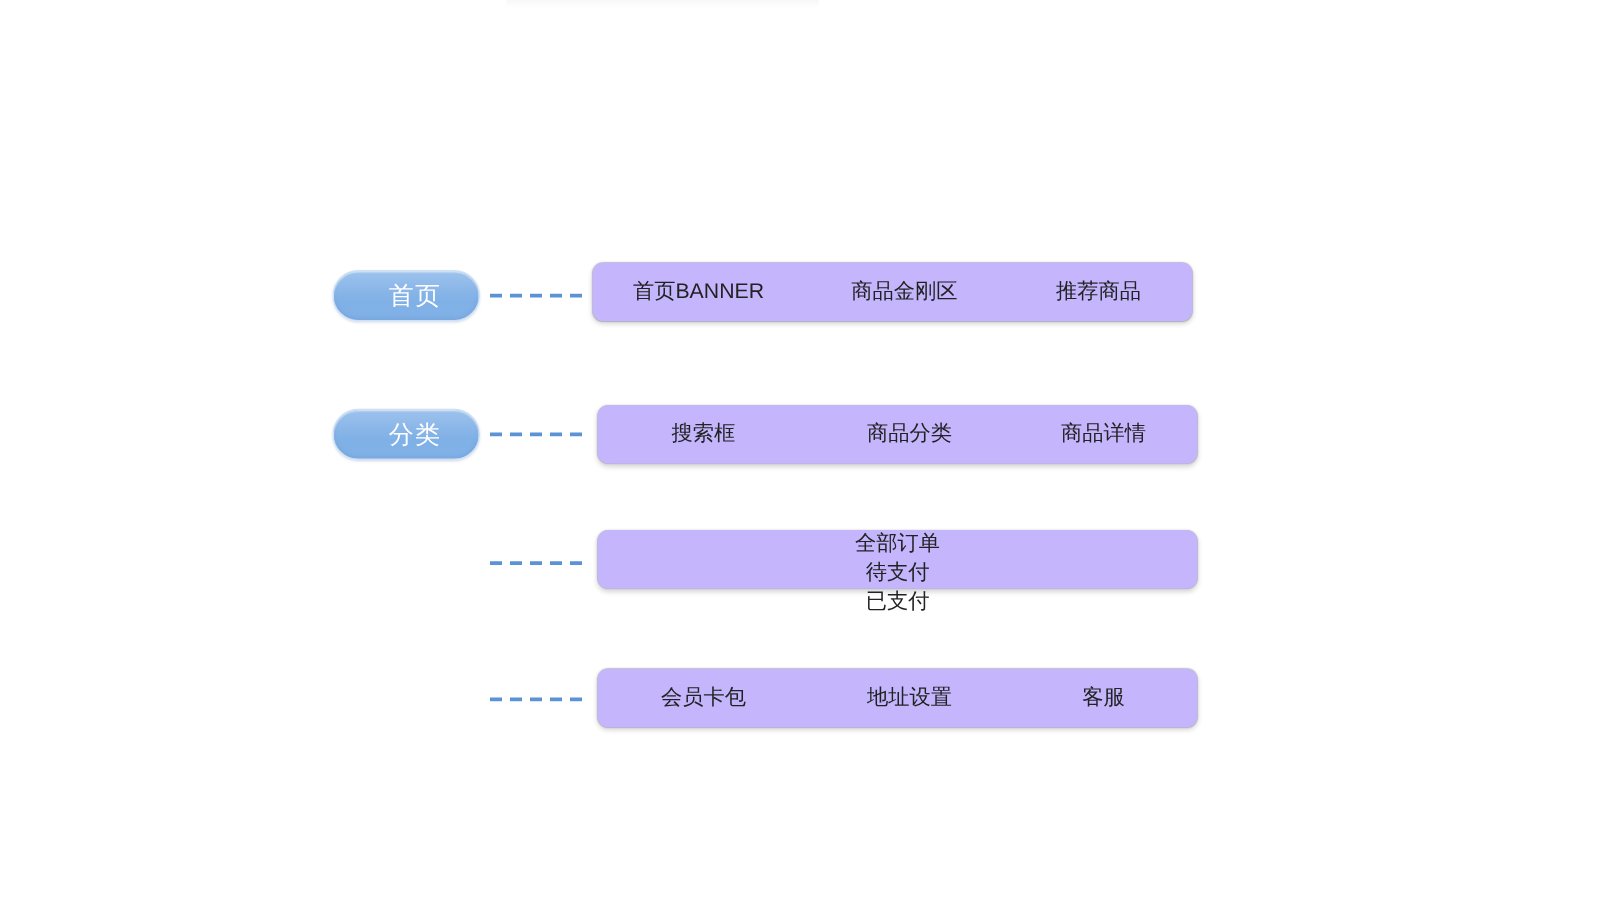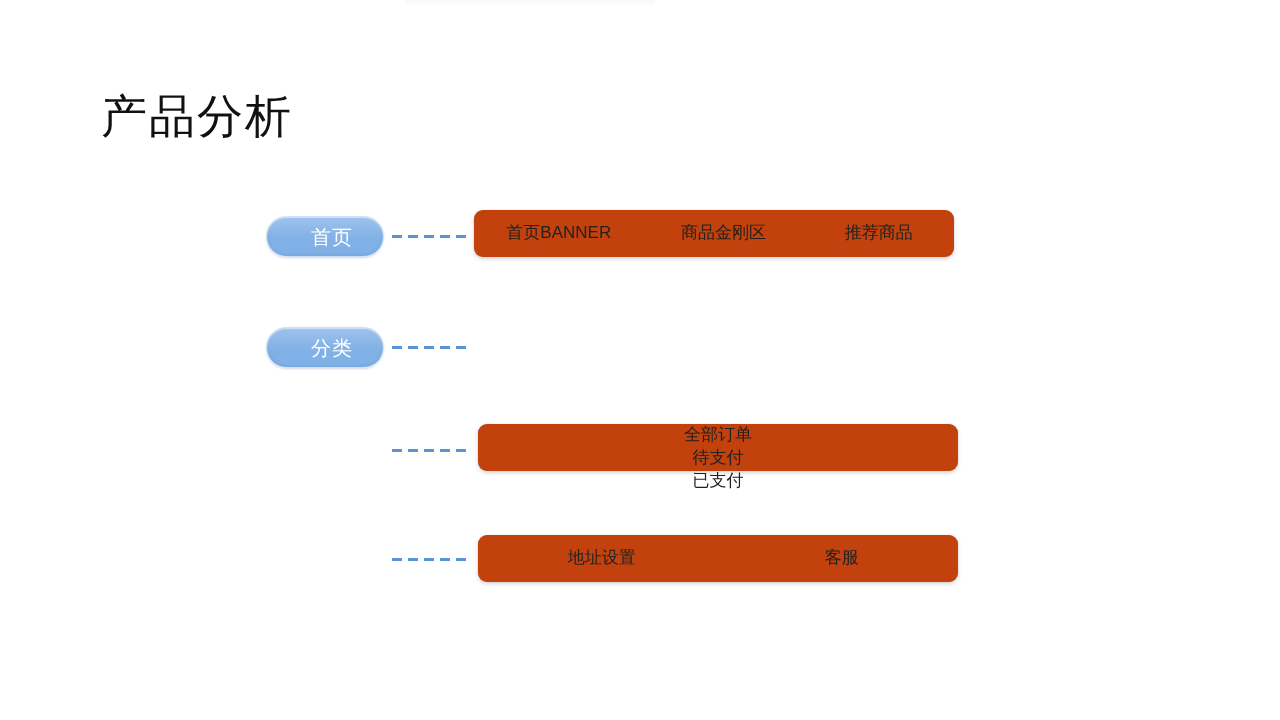--- a/index.html
+++ b/index.html
@@ -101,21 +101,21 @@
   }
   .row-0 .connector { left: 392px; top: 29px; }
   .row-1 .connector { left: 392px; top: 28px; }
   .row-2 .connector { left: 392px; top: 29px; }
   .row-3 .connector { left: 392px; top: 27px; }
 
   
   .card {
     position: absolute;
     height: 47px;
-    background: #c2410c;
+    background: #c4b5fd;
     border-radius: 9px;
     box-shadow: 0 2px 4px rgba(0,0,0,.17), 0 0 1px rgba(0,0,0,.22);
     display: flex;
     align-items: center;
     box-sizing: border-box;
   }
   .row-0 .card { left: 474px; top: 4px;  width: 480px; }
   .row-1 .card { left: 478px; top: 6px;  width: 480px; }
   .row-2 .card { left: 478px; top: 4px;  width: 480px; flex-direction: column; }
   .row-3 .card { left: 478px; top: 4px;  width: 480px; }
@@ -132,54 +132,59 @@
   .card-item.it-0 { flex: 1.06 1 0; }
   .card-item.it-2 { flex: 0.94 1 0; }
 </style>
 </head>
 <body>
 
 <div class="slide">
 
   <div class="top-artifact"></div>
 
-  <div class="page-title">产品分析</div>
 
   <div class="rows">
 
     <div class="row row-0">
       <div class="pill">
         <span class="pill-label">首页</span>
       </div>
       <div class="connector"></div>
       <div class="card">
         <div class="card-item it-0">首页BANNER</div>
         <div class="card-item it-1">商品金刚区</div>
         <div class="card-item it-2">推荐商品</div>
       </div>
     </div>
 
     <div class="row row-1">
       <div class="pill">
         <span class="pill-label">分类</span>
       </div>
       <div class="connector"></div>
+      <div class="card">
+        <div class="card-item it-0">搜索框</div>
+        <div class="card-item it-1">商品分类</div>
+        <div class="card-item it-2">商品详情</div>
+      </div>
     </div>
 
     <div class="row row-2">
       <div class="connector"></div>
       <div class="card">
         <div class="card-item it-0">全部订单</div>
         <div class="card-item it-1">待支付</div>
         <div class="card-item it-2">已支付</div>
       </div>
     </div>
 
     <div class="row row-3">
       <div class="connector"></div>
       <div class="card">
+        <div class="card-item it-0">会员卡包</div>
         <div class="card-item it-1">地址设置</div>
         <div class="card-item it-2">客服</div>
       </div>
     </div>
 
   </div>
 </div>
 
 </body></html>

